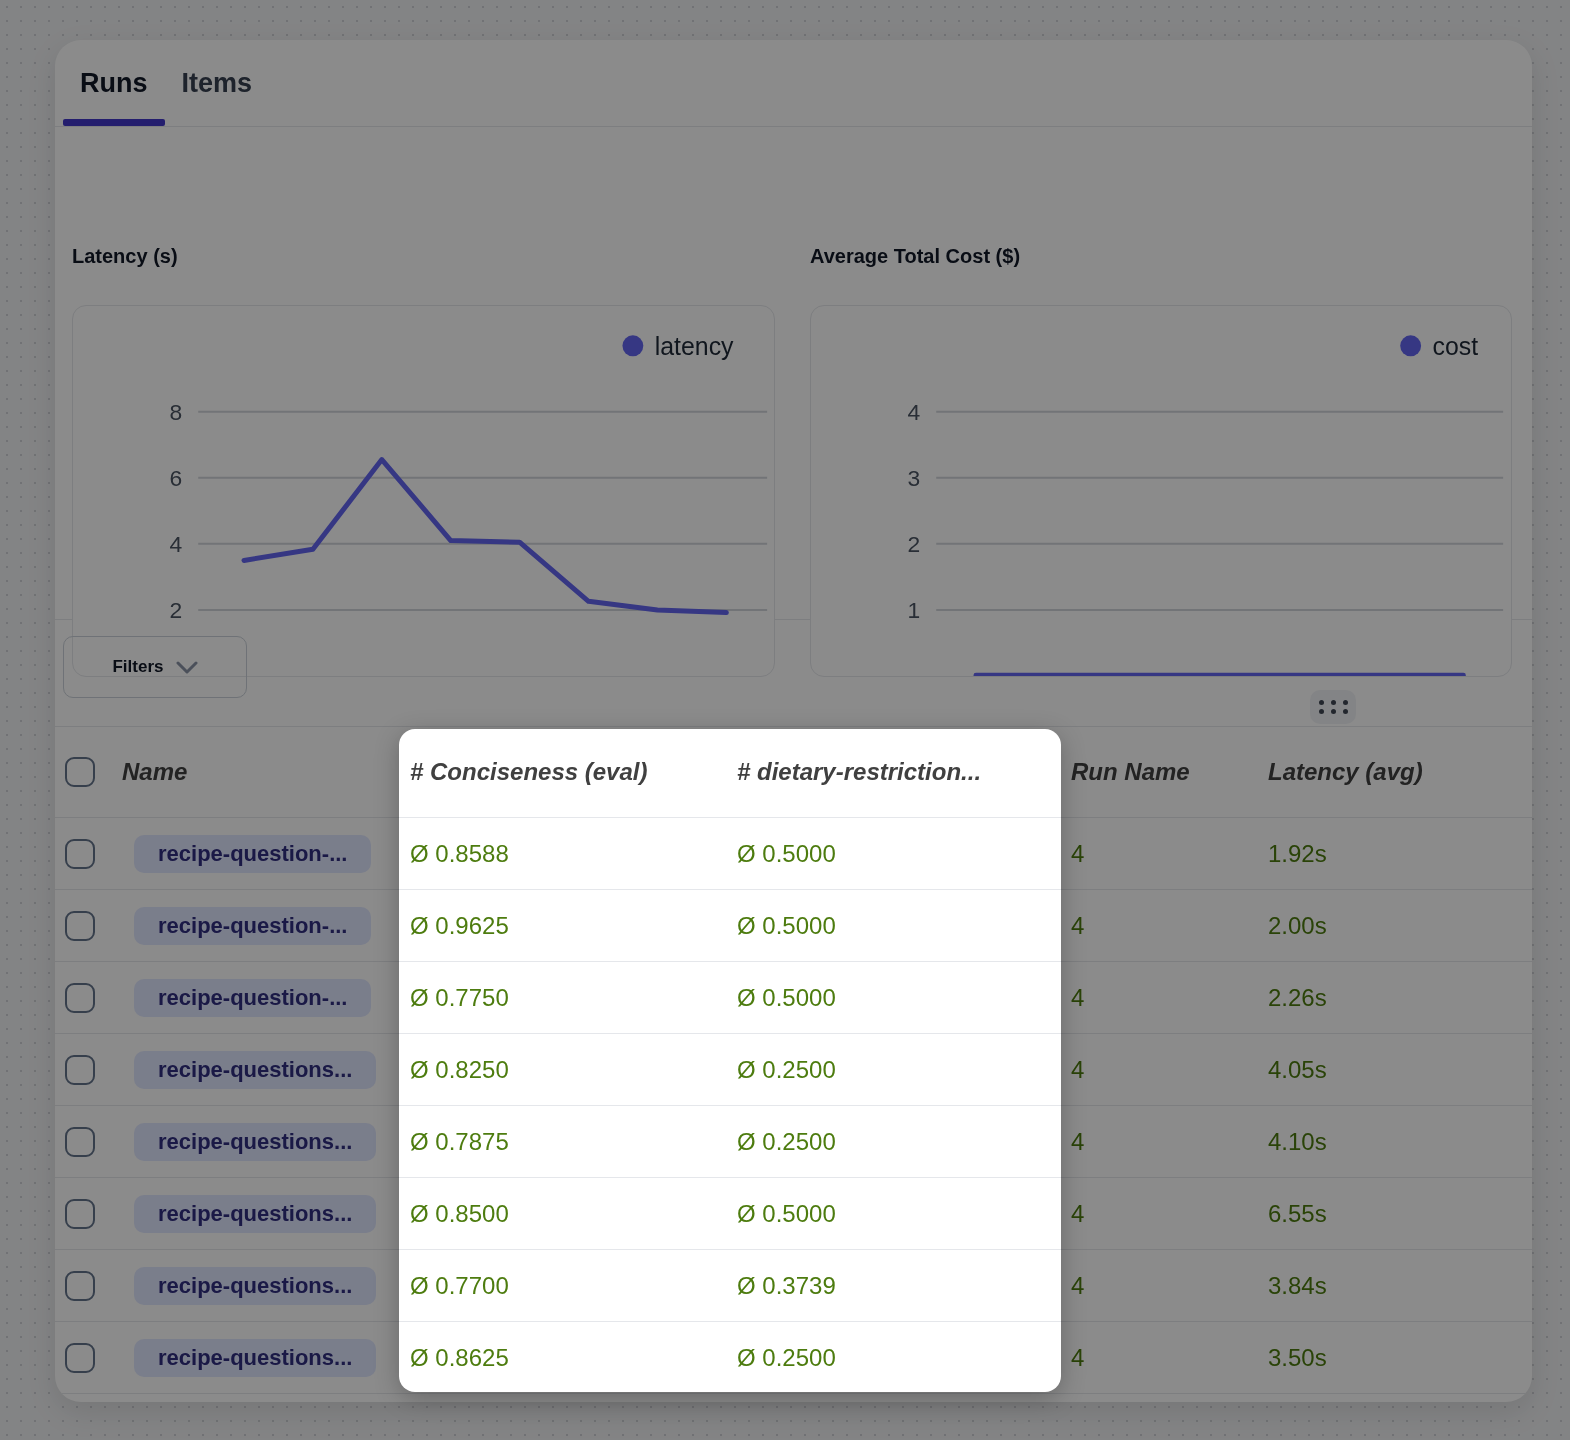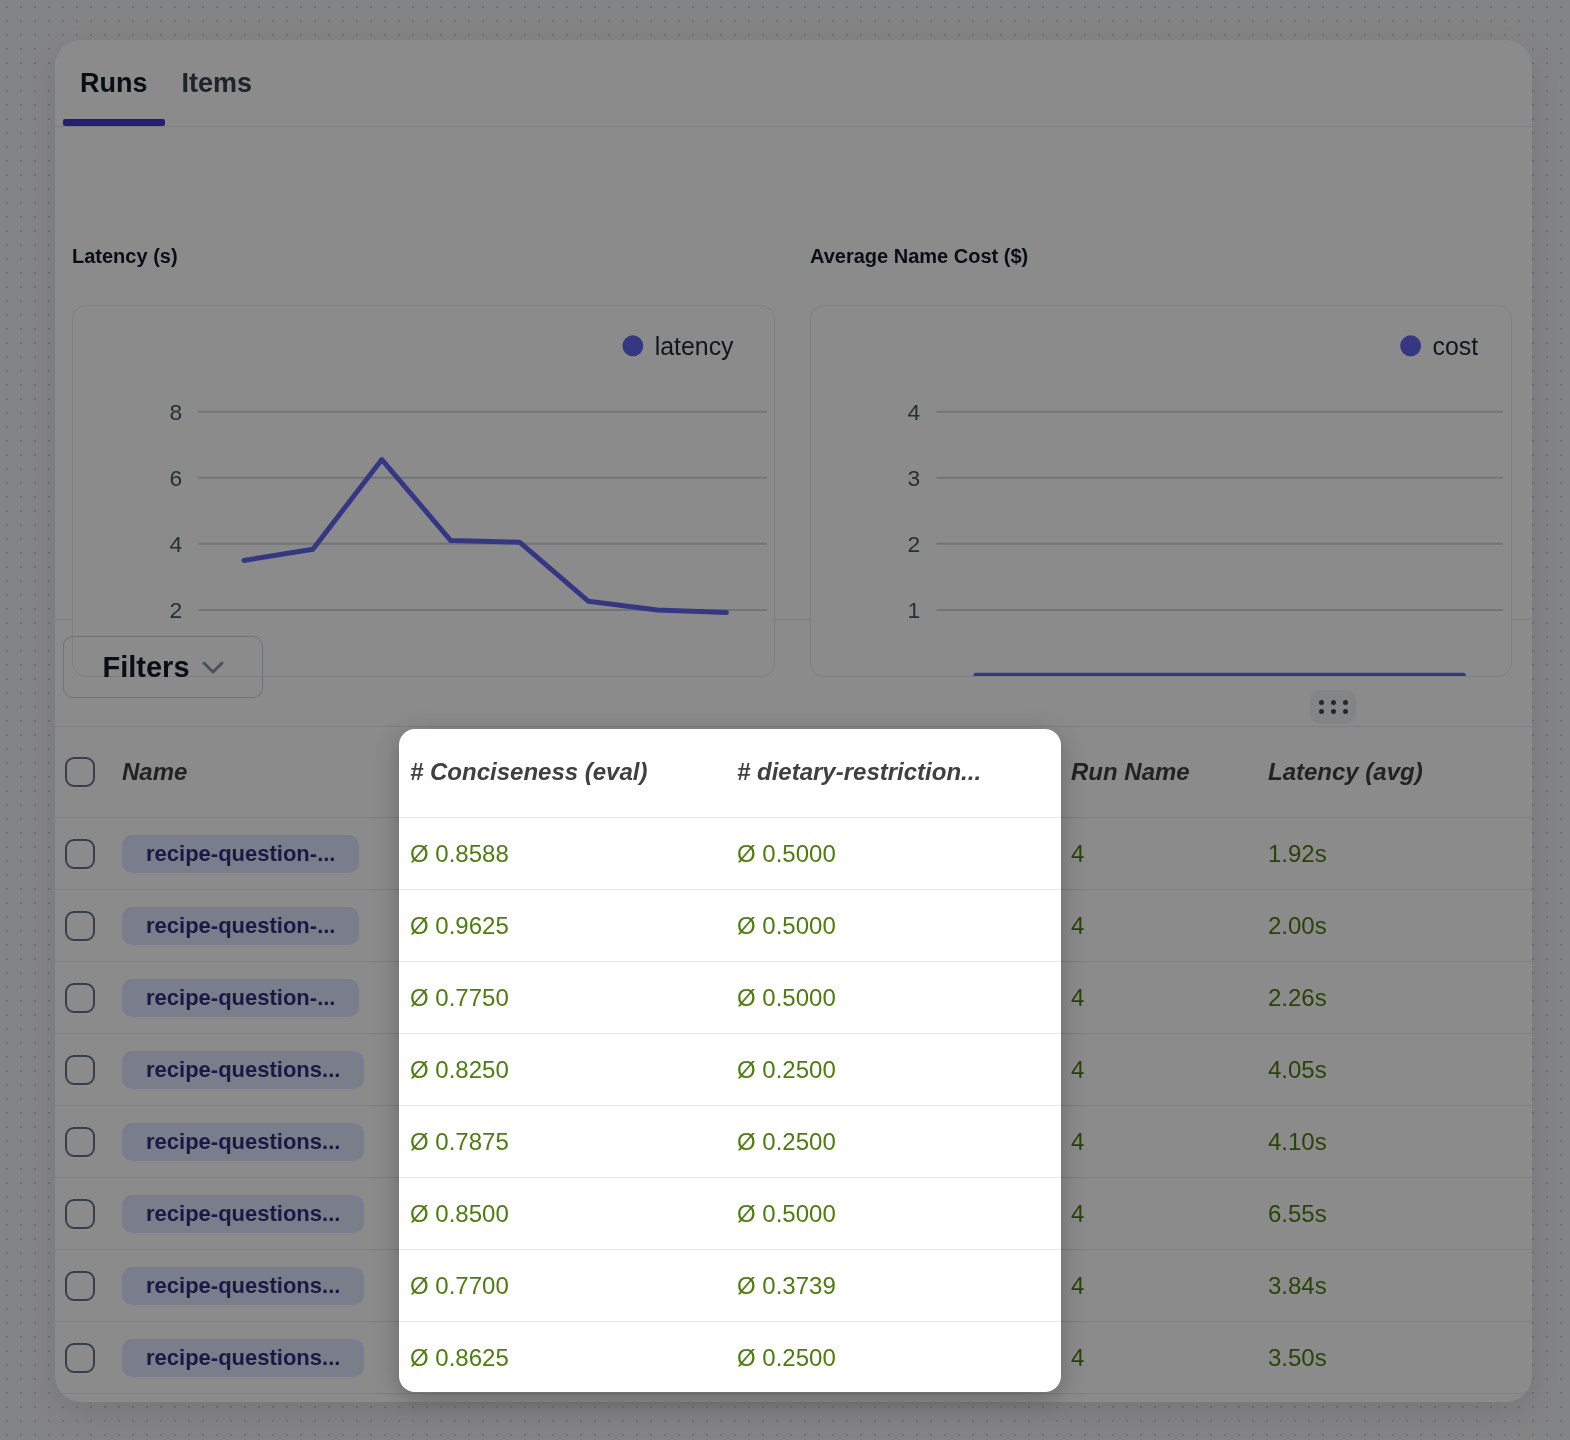--- a/index.html
+++ b/index.html
@@ -49,43 +49,43 @@
   .grip-handle{
     position:absolute;left:1255px;top:563px;width:46px;height:34px;
     background:#f1f3f6;border-radius:10px;z-index:2;
     display:flex;align-items:center;justify-content:center;cursor:row-resize;
   }
   .grip-dots{display:grid;grid-template-columns:repeat(3,1fr);gap:4px 7px;}
   .grip-dots i{width:5px;height:5px;border-radius:50%;background:#3f4754;display:block;}
   
   .filters-row{position:relative;height:107px;border-bottom:1px solid #e5e7eb;box-sizing:border-box;}
   .filters-button{
-    position:absolute;left:8px;top:16px;width:200px;height:62px;
+    position:absolute;left:8px;top:16px;width:184px;height:62px;
     border:1.5px solid #cbd2da;border-radius:10px;background:transparent;
     display:flex;align-items:center;justify-content:center;gap:12px;
-    font-size:29px;font-weight:600;color:#111827;cursor:pointer;
+    font-size:17px;font-weight:600;color:#111827;cursor:pointer;
     font-family:"Liberation Sans", sans-serif;
   }
   
   .grid-row{
     display:grid;
     grid-template-columns:57px 288px 327px 334px 197px 274px;
     align-items:center;box-sizing:border-box;
   }
   .table-header{height:91px;border-bottom:1px solid #e5e7eb;}
   .th{font-size:24px;font-weight:600;color:#404040;padding-left:10px;white-space:nowrap;overflow:hidden;font-style:italic;}
   .table-row{height:72px;border-bottom:1px solid #e5e7eb;}
   .td{font-size:24px;color:#4d7c0f;padding-left:10px;white-space:nowrap;}
   .checkbox{
     width:30px;height:30px;margin-left:10px;border:2px solid #64748b;
     border-radius:9px;background:transparent;box-sizing:border-box;cursor:pointer;
   }
   .name-badge{
     display:inline-flex;align-items:center;justify-content:center;
-    margin-left:10px;height:38px;padding:0 24px;max-width:266px;
+    margin-left:22px;height:38px;padding:0 24px;max-width:266px;
     background:#e0e7ff;border-radius:10px;
     font-size:22px;font-weight:700;color:#312e81;cursor:pointer;
     white-space:nowrap;overflow:hidden;
   }
   
   .spotlight{
     position:absolute;left:399px;top:729px;width:662px;height:663px;
     border-radius:16px;pointer-events:none;z-index:10;
     box-shadow:0 6px 24px rgba(0,0,0,0.25), 0 0 0 3000px rgba(0,0,0,0.455);
   }
@@ -100,21 +100,21 @@
       <span>Runs</span>
       <span class="tab-underline"></span>
     </div>
     <div class="tab">
       <span>Items</span>
     </div>
   </div>
 
   <div class="charts-section">
     <div class="chart-title left">Latency (s)</div>
-    <div class="chart-title right">Average Name Cost ($)</div>
+    <div class="chart-title right">Average Total Cost ($)</div>
 
     <div class="chart-card left">
       <svg viewBox="0 0 703 372">
           <line x1="125" y1="305.6" x2="697" y2="305.6" stroke="#d1d5db" stroke-width="2"></line>
           <text x="109" y="313.6" text-anchor="end" font-size="23" fill="#4b5563">2</text>
           <line x1="125" y1="239.1" x2="697" y2="239.1" stroke="#d1d5db" stroke-width="2"></line>
           <text x="109" y="247.1" text-anchor="end" font-size="23" fill="#4b5563">4</text>
           <line x1="125" y1="172.7" x2="697" y2="172.7" stroke="#d1d5db" stroke-width="2"></line>
           <text x="109" y="180.7" text-anchor="end" font-size="23" fill="#4b5563">6</text>
           <line x1="125" y1="106.3" x2="697" y2="106.3" stroke="#d1d5db" stroke-width="2"></line>

